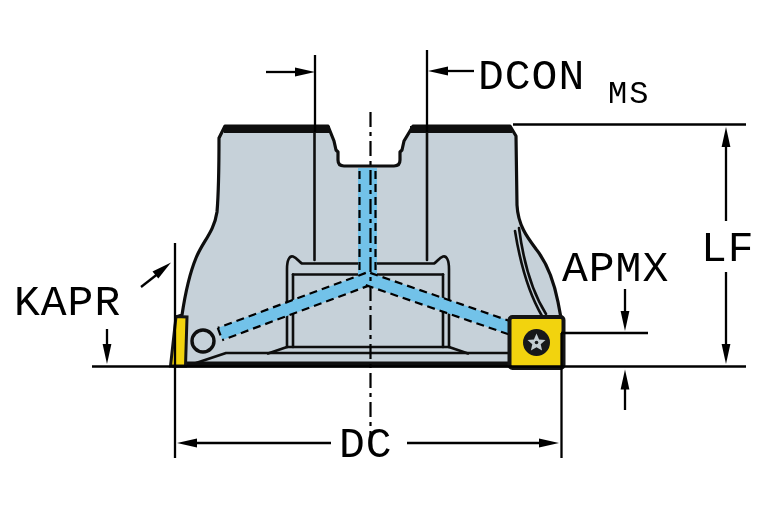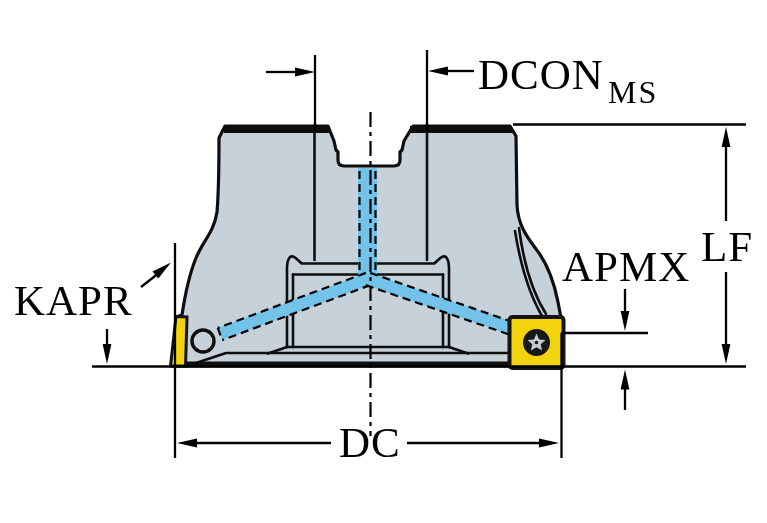--- a/index.html
+++ b/index.html
@@ -1,20 +1,20 @@
 <!DOCTYPE html>
 <html style="--background: #ffffff; --body_fill: #c6d1d9; --coolant: #72c2e9; --insert: #f2d30e; --line: #000000; --screw_dark: #17181a; --screw_light: #c3ccd2;"><head>
 <meta charset="utf-8">
 <style>
   html,body{margin:0;padding:0;background:#fff;}
   .stage{
     position:relative;
     width:767px;height:523px;
     background:var(--background,#ffffff);
-    font-family:Liberation Serif, serif;
+    font-family:Liberation Mono, monospace;
     overflow:hidden;
   }
   svg{display:block;}
   text{fill:#000;}
   .lbl{font-size:43px;letter-spacing:1px;}
   .lbl-sub{font-size:32px;letter-spacing:2px;}
   .dimline{stroke:#000;stroke-width:2.3;fill:none;}
   .arrow{fill:#000;stroke:none;}
   .bodyfill{fill:var(--body_fill,#c6d1d9);stroke:#0e0e0e;stroke-width:3.2;stroke-linejoin:round;}
   .detail{stroke:#0e0e0e;stroke-width:2.6;fill:none;stroke-linejoin:round;stroke-linecap:round;}

